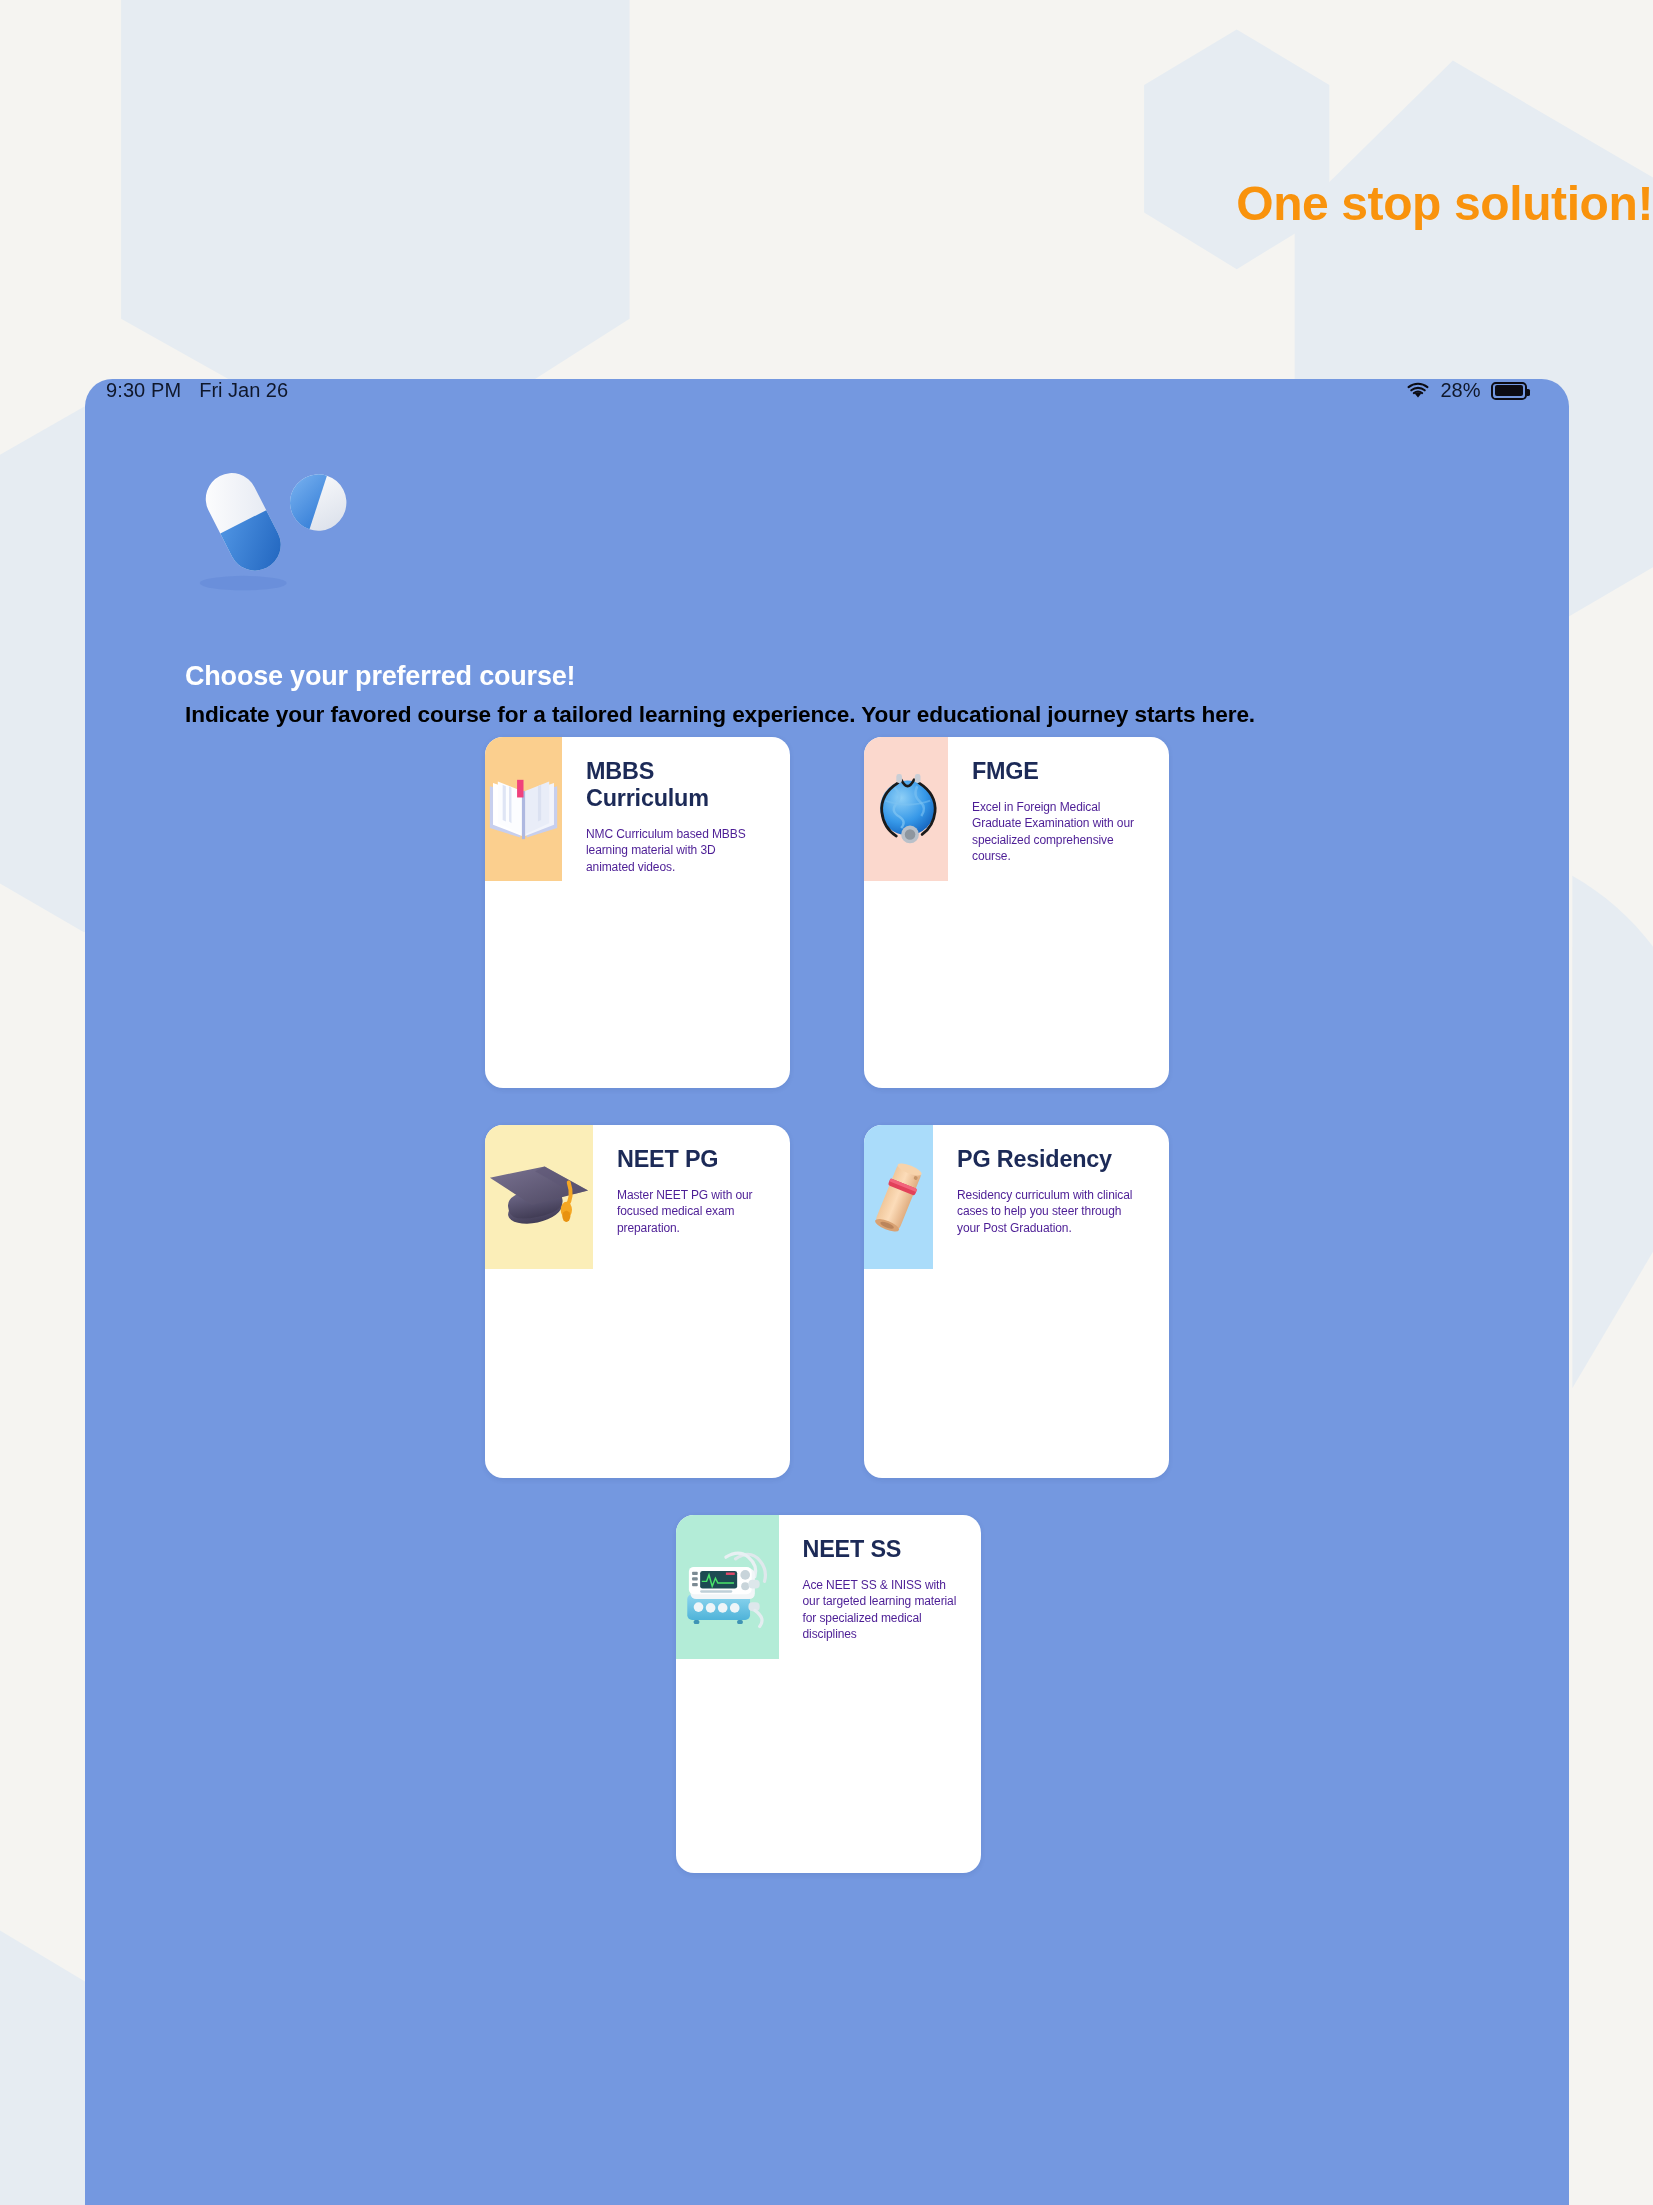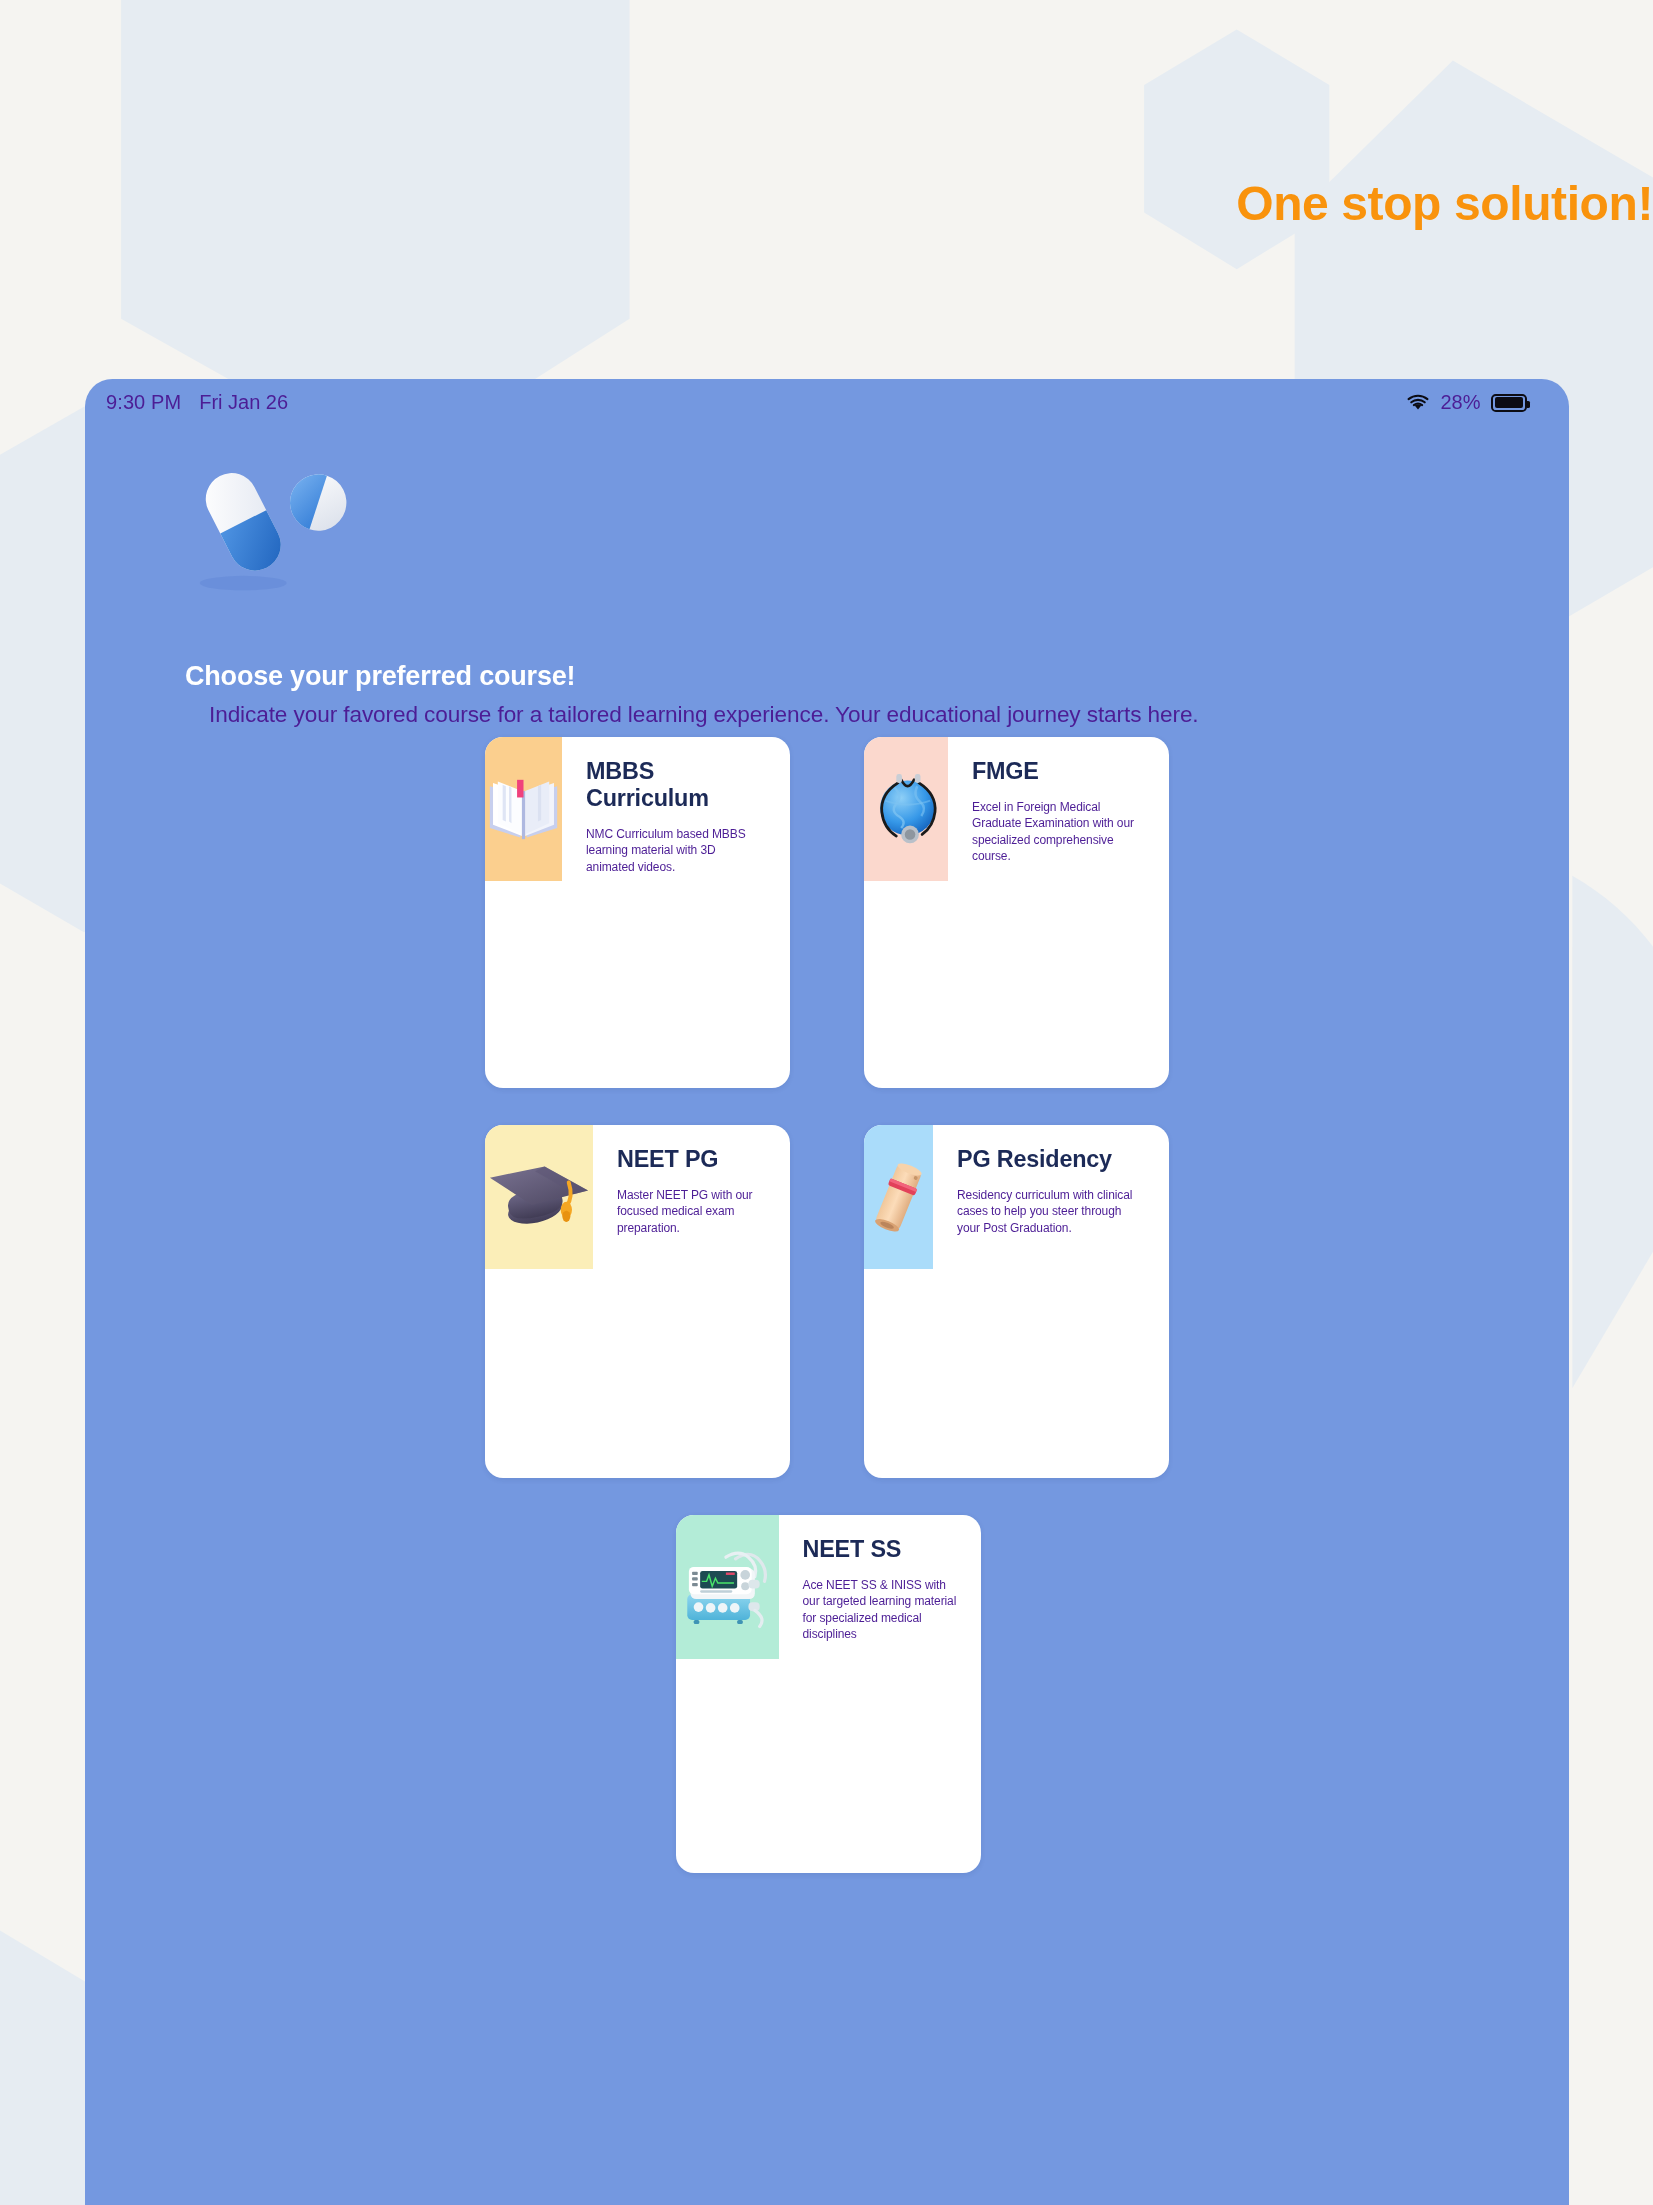--- a/index.html
+++ b/index.html
@@ -34,23 +34,23 @@
     background:#7498e0;
     border-radius:27.4px 27.4px 0 0;
     overflow:hidden;
     z-index:2;
   }
 
   
   .statusbar {
     position:absolute; top:0; left:0; width:100%;
     height:47px;
-    display:flex; align-items:center;
+    display:flex; align-items:flex-start;
     padding:0 42px 0 14.5px;
-    color:#4c1d95;
+    color:#0f172a;
     font-size:20px;
   }
   .sb-left { display:flex; align-items:center; gap:18px; margin-left:6.5px; }
   .sb-time { font-weight:500; letter-spacing:0.1px; }
   .sb-date { font-weight:400; }
   .sb-right { margin-left:auto; display:flex; align-items:center; gap:10.5px; }
   .wifi-icon { width:24px; height:19.4px; display:block; }
   .pct { font-size:20px; font-weight:400; }
   .battery {
     width:36px; height:18px;
@@ -77,25 +77,24 @@
   .pill-art { width:181px; height:137px; flex:none; margin-top:-9.7px; }
   .header-text { padding-top:50px; }
   .header-title {
     color:#ffffff;
     font-size:27px;
     font-weight:bold;
     letter-spacing:-0.2px;
     margin-bottom:10.5px;
   }
   .header-sub {
-    color:#4c1d95;
+    color:#000000;
     font-size:22.6px;
-    font-weight:400;
+    font-weight:700;
     letter-spacing:-0.1px;
-    margin-left:24px;
   }
 
   
   .course-grid {
     position:absolute;
     top:358px; left:400px;
     width:686px;
   }
   .grid-row { display:flex; gap:74px; margin-bottom:37px; }
   .grid-row.centered { justify-content:center; }

